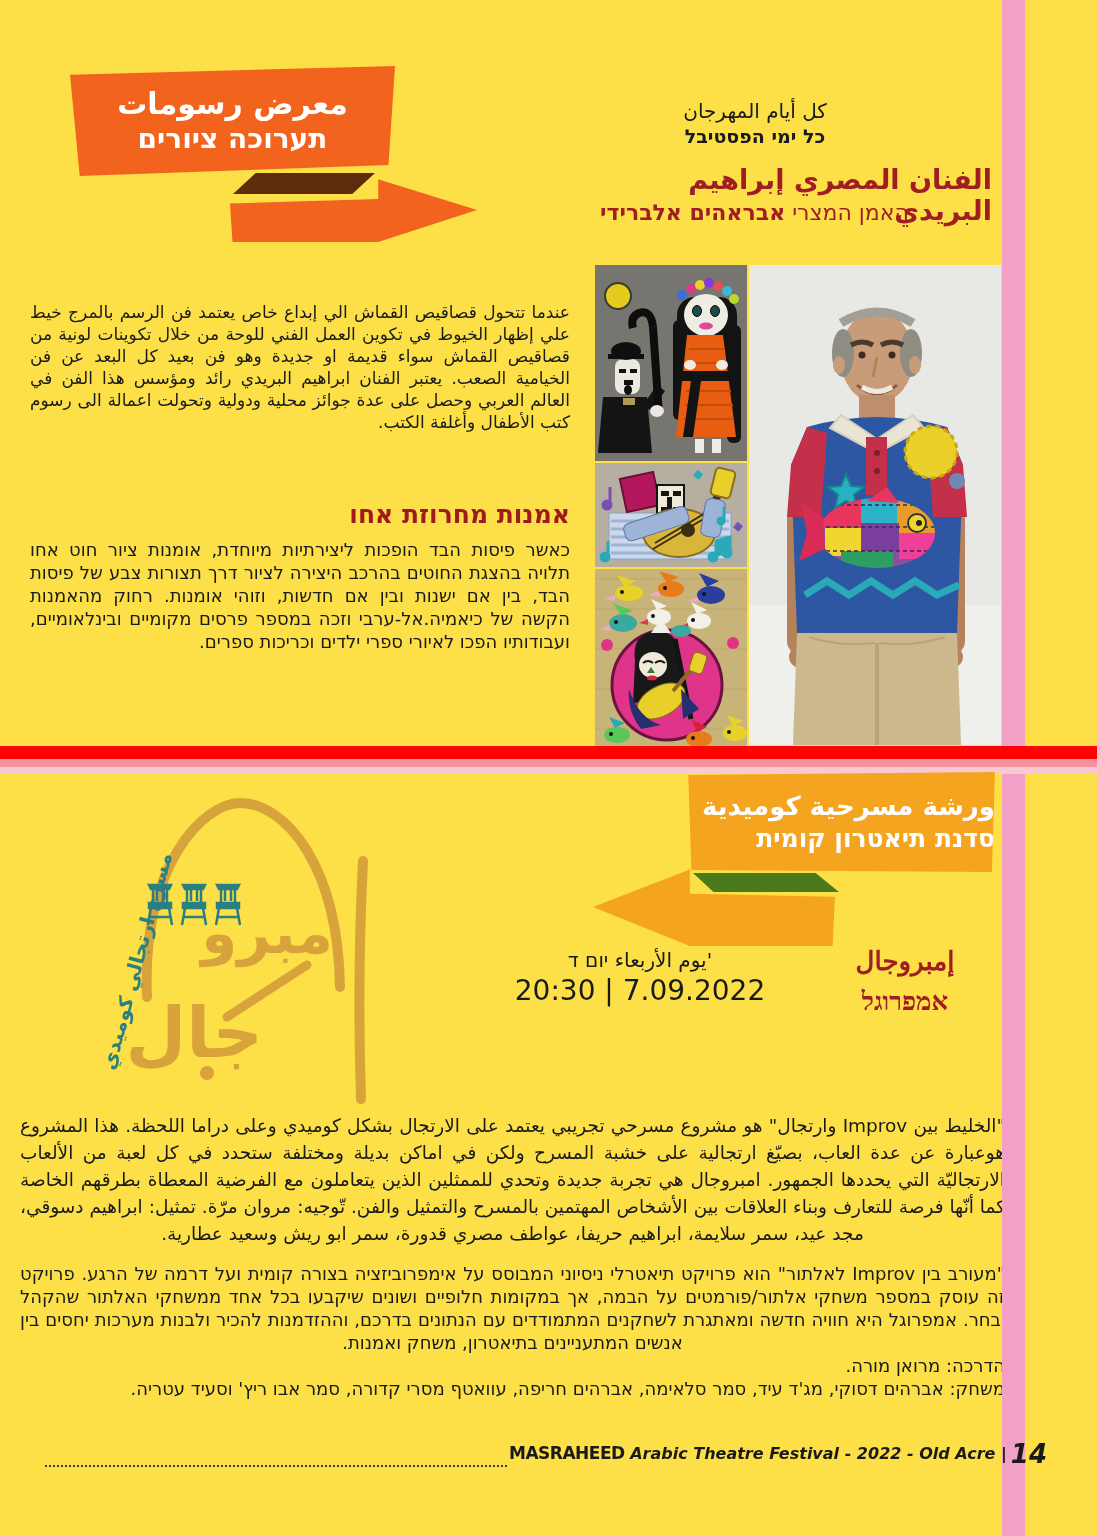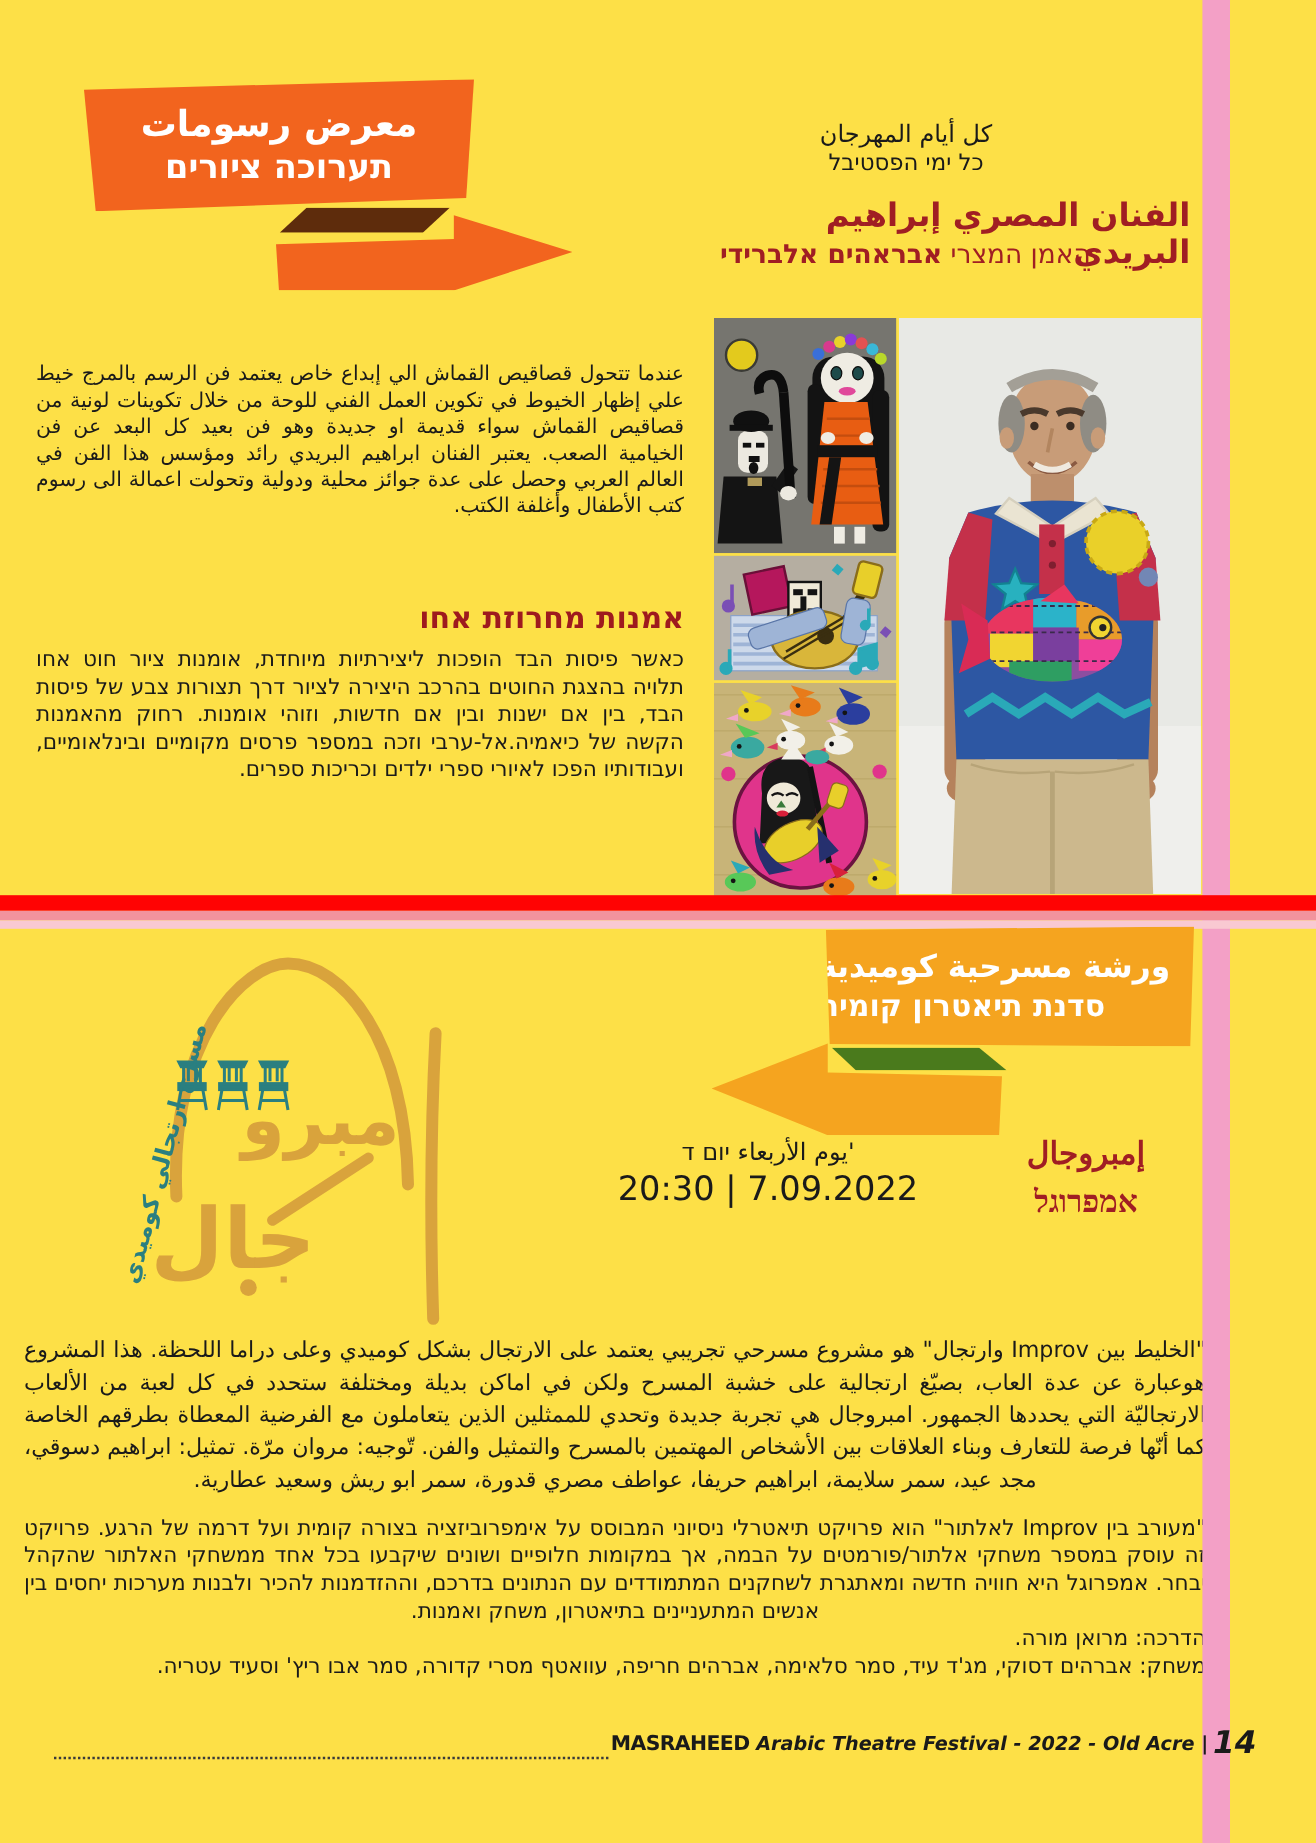--- a/index.html
+++ b/index.html
@@ -17,21 +17,21 @@
   .banner1 .l1{color:#fff;font-weight:bold;font-size:30px;line-height:36px;}
   .banner1 .l2{color:#fff;font-weight:bold;font-size:28px;line-height:34px;}
   .shadow1{left:233px;top:173px;width:142px;height:21px;background:#5E2C0C;
            clip-path:polygon(16% 0,100% 0,84% 100%,0 100%);z-index:3;}
   .arrow1{left:230px;top:178px;width:247px;height:64px;background:#F2641E;
           clip-path:polygon(0% 40%,60% 33%,60% 2%,100% 50%,60% 100%,1% 100%);z-index:4;}
 
   
   .festdays{left:660px;top:70px;width:190px;text-align:center;}
   .festdays .a{font-size:20px;line-height:25px;margin-top:29px;}
-  .festdays .h{font-size:19px;line-height:24px;}
+  .festdays .h{font-size:19px;line-height:24px;font-weight:bold;}
   .artist-ar{left:600px;top:164px;width:392px;text-align:right;direction:rtl;
              color:#A01E23;font-weight:bold;font-size:27px;}
   .artist-he{left:600px;top:200px;width:392px;text-align:left;direction:rtl;
              color:#A01E23;font-size:22px;}
   .artist-he b{font-weight:bold;}
 
   
   .sec1-head-ar{left:330px;top:261px;width:240px;text-align:right;direction:rtl;
                 color:#9E1A1E;font-weight:bold;font-size:29px;}
   .sec1-body-ar{left:30px;top:301px;width:540px;direction:rtl;text-align:justify;
@@ -48,21 +48,21 @@
 
   
   .divider{left:0;top:746px;width:1097px;z-index:3;}
   .divider .r{height:13px;background:#FF0303;}
   .divider .s{height:8px;background:#F2939D;}
   .divider .p{height:7px;background:#F9C9D2;}
 
   
   .banner2{left:682px;top:772px;width:313px;height:100px;background:#F5A41F;
            clip-path:polygon(2% 3%,100% 0%,99% 100%,3% 98%);
-           display:flex;flex-direction:column;justify-content:center;align-items:flex-start;z-index:3;}
+           display:flex;flex-direction:column;justify-content:center;align-items:flex-end;z-index:3;}
   .banner2 .l1{color:#fff;font-weight:bold;font-size:26px;line-height:33px;}
   .banner2 .l2{color:#fff;font-weight:bold;font-size:25px;line-height:32px;}
   .shadow2{left:693px;top:873px;width:146px;height:19px;background:#4A7A1C;
            clip-path:polygon(0 0,84% 0,100% 100%,14% 100%);z-index:3;}
   .arrow2{left:593px;top:868px;width:242px;height:78px;background:#F5A41F;
           clip-path:polygon(0% 50%,40% 2%,40% 33%,100% 37%,99% 100%,40% 100%);z-index:4;}
 
   
   .logo{left:55px;top:775px;width:340px;height:330px;}
   .logo-tagline{left:96px;top:1066px;transform:rotate(-75deg);transform-origin:0 0;

